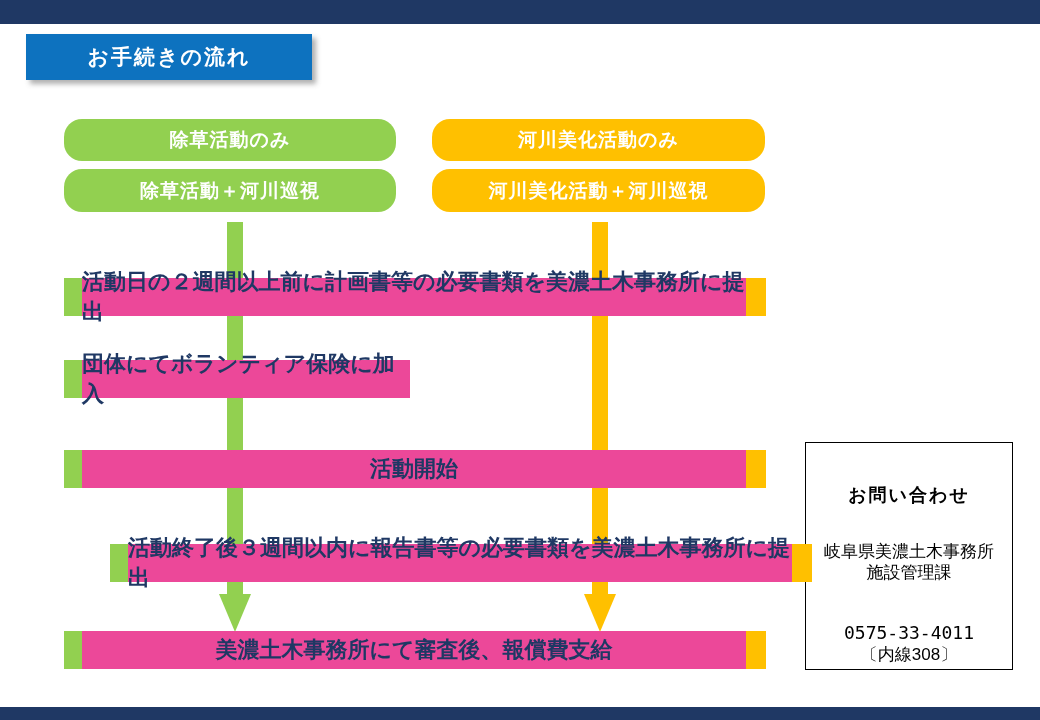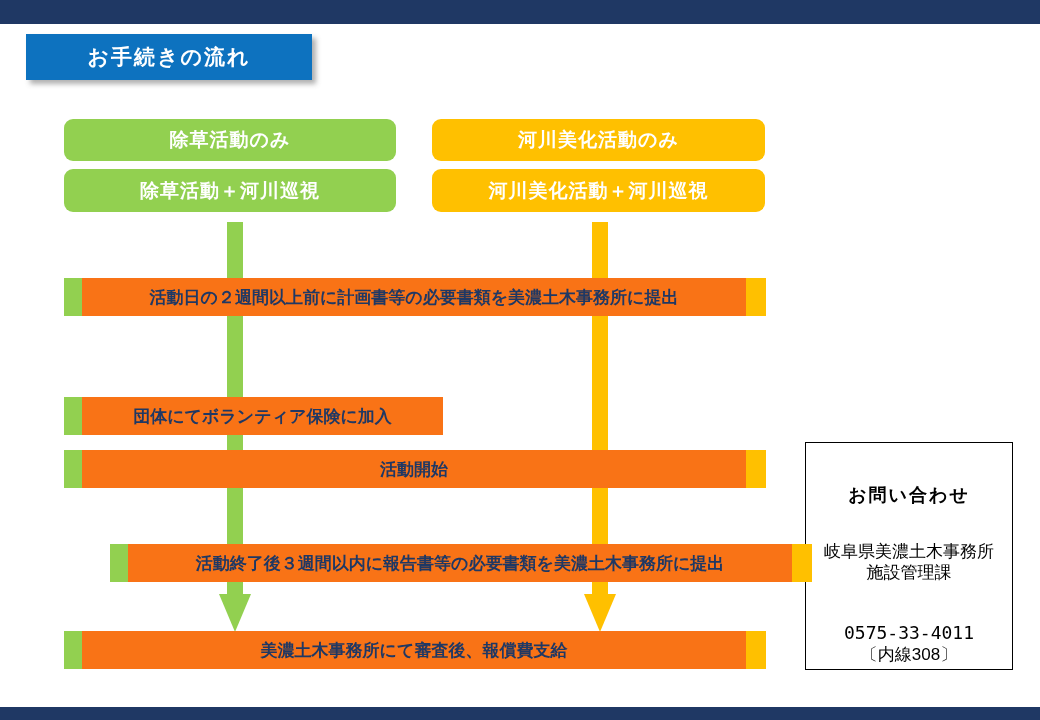--- a/index.html
+++ b/index.html
@@ -33,21 +33,21 @@
     background: #0D72BF;
     box-shadow: 4px 4px 5px rgba(80,80,80,0.45);
     display: flex; align-items: center; justify-content: center;
     color: #ffffff;
     font-size: 21px;
     font-weight: bold;
     letter-spacing: 2px;
   }
   .cat-box {
     position: absolute;
-    border-radius: 9px;
+    border-radius: 18px;
     display: flex; align-items: center; justify-content: center;
     color: #ffffff;
     font-size: 19px;
     font-weight: bold;
     letter-spacing: 1px;
   }
   .cat-green { background: #92D050; }
   .cat-yellow { background: #FFC000; }
   .g1 { left: 64px;  top: 119px; width: 332px; height: 42px; }
   .g2 { left: 64px;  top: 169px; width: 332px; height: 43px; }
@@ -77,28 +77,28 @@
     position: absolute;
     z-index: 2;
     display: flex;
     height: 38px;
   }
   .step-tab-green { width: 18px; height: 100%; background: #92D050; }
   .step-tab-yellow { width: 20px; height: 100%; background: #FFC000; }
   .step-body {
     flex: 1;
     height: 100%;
-    background: #f97316;
+    background: #ec4899;
     display: flex; align-items: center; justify-content: center;
     color: #1F3864;
-    font-size: 17px;
+    font-size: 22px;
     font-weight: bold;
   }
   .bar1 { left: 64px; top: 278px; width: 702px; }
-  .bar2 { left: 64px; top: 360px; width: 379px; margin-top: 37px; }
+  .bar2 { left: 64px; top: 360px; width: 346px; }
   .bar3 { left: 64px; top: 450px; width: 702px; }
   .bar4 { left: 64px; top: 544px; width: 702px; padding-left: 46px; }
   .bar5 { left: 64px; top: 631px; width: 702px; border-radius: 9px; }
 
   .contact-box {
     position: absolute;
     left: 805px; top: 442px;
     width: 208px; height: 228px;
     background: #ffffff;
     border: 1px solid #000000;

